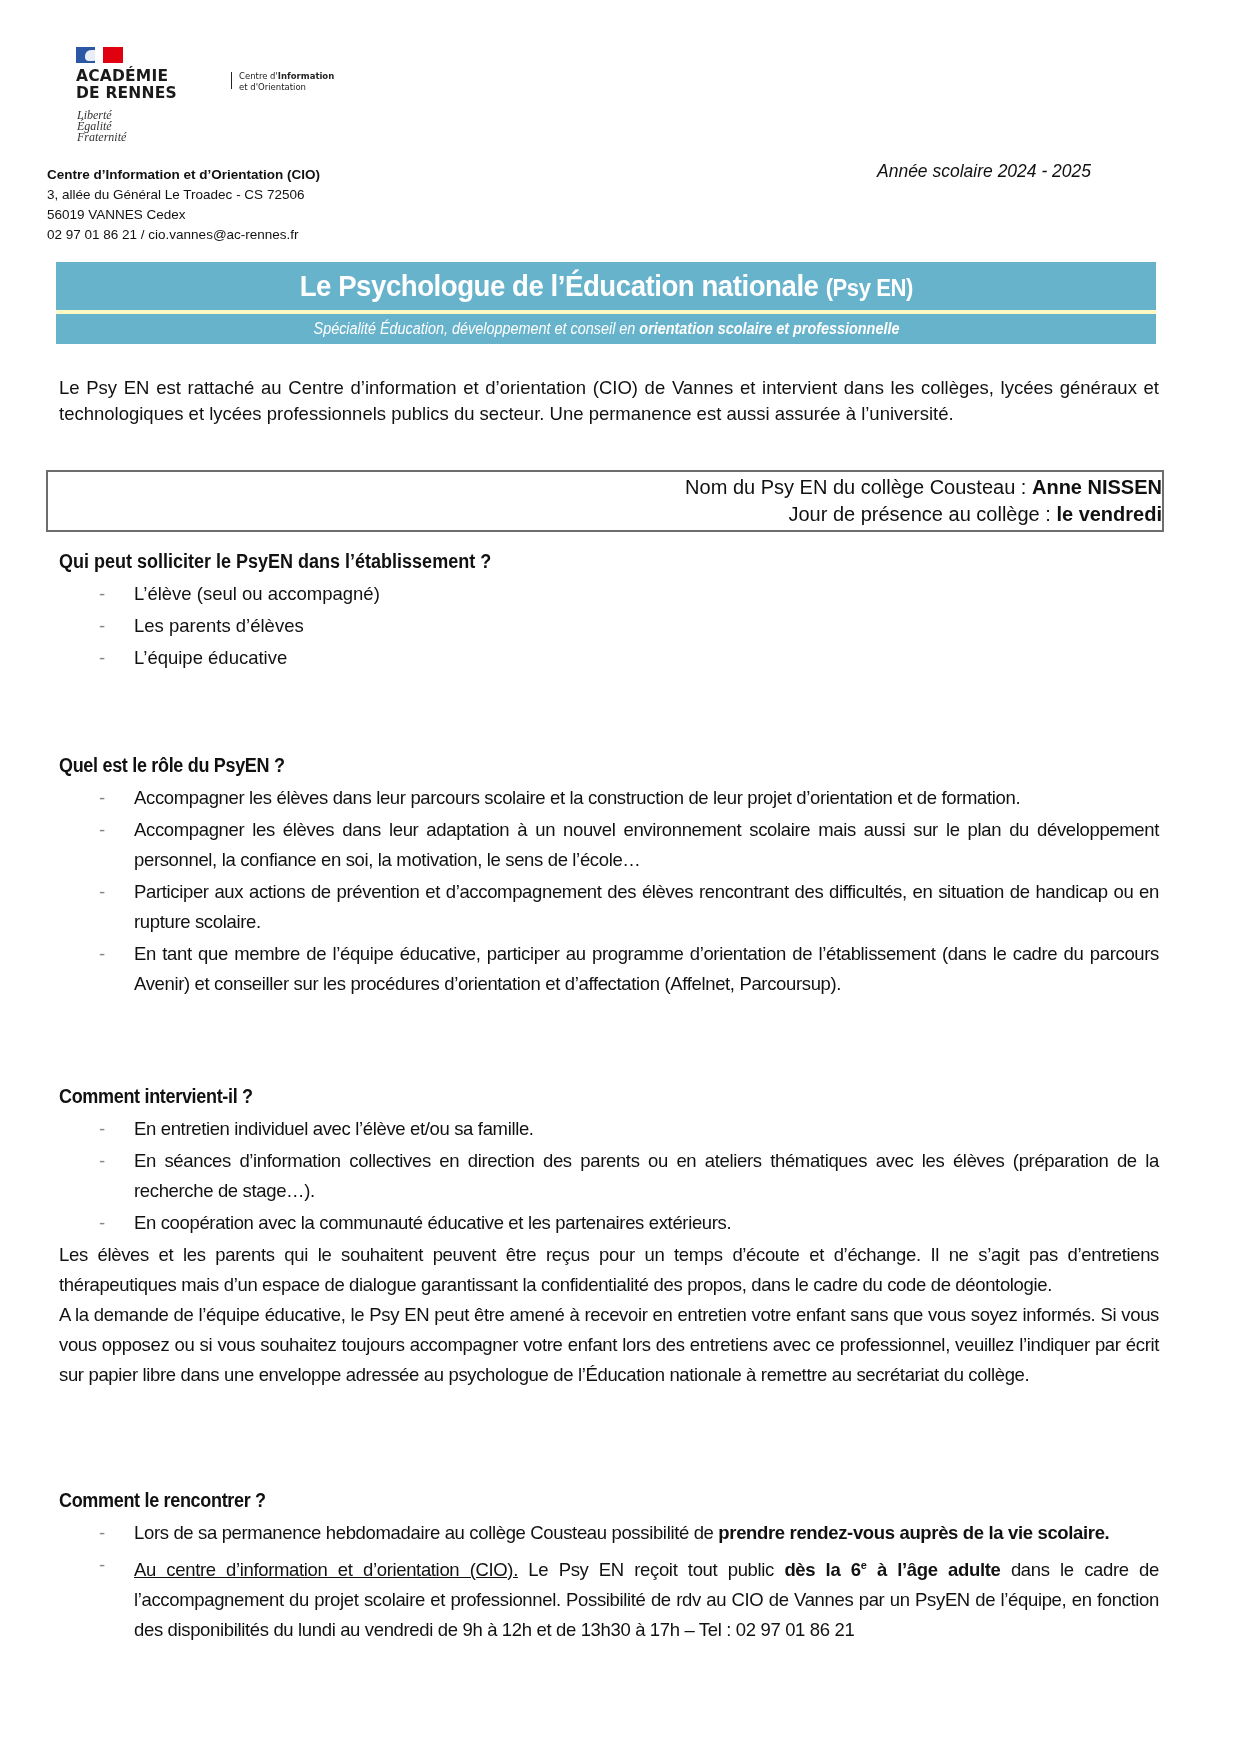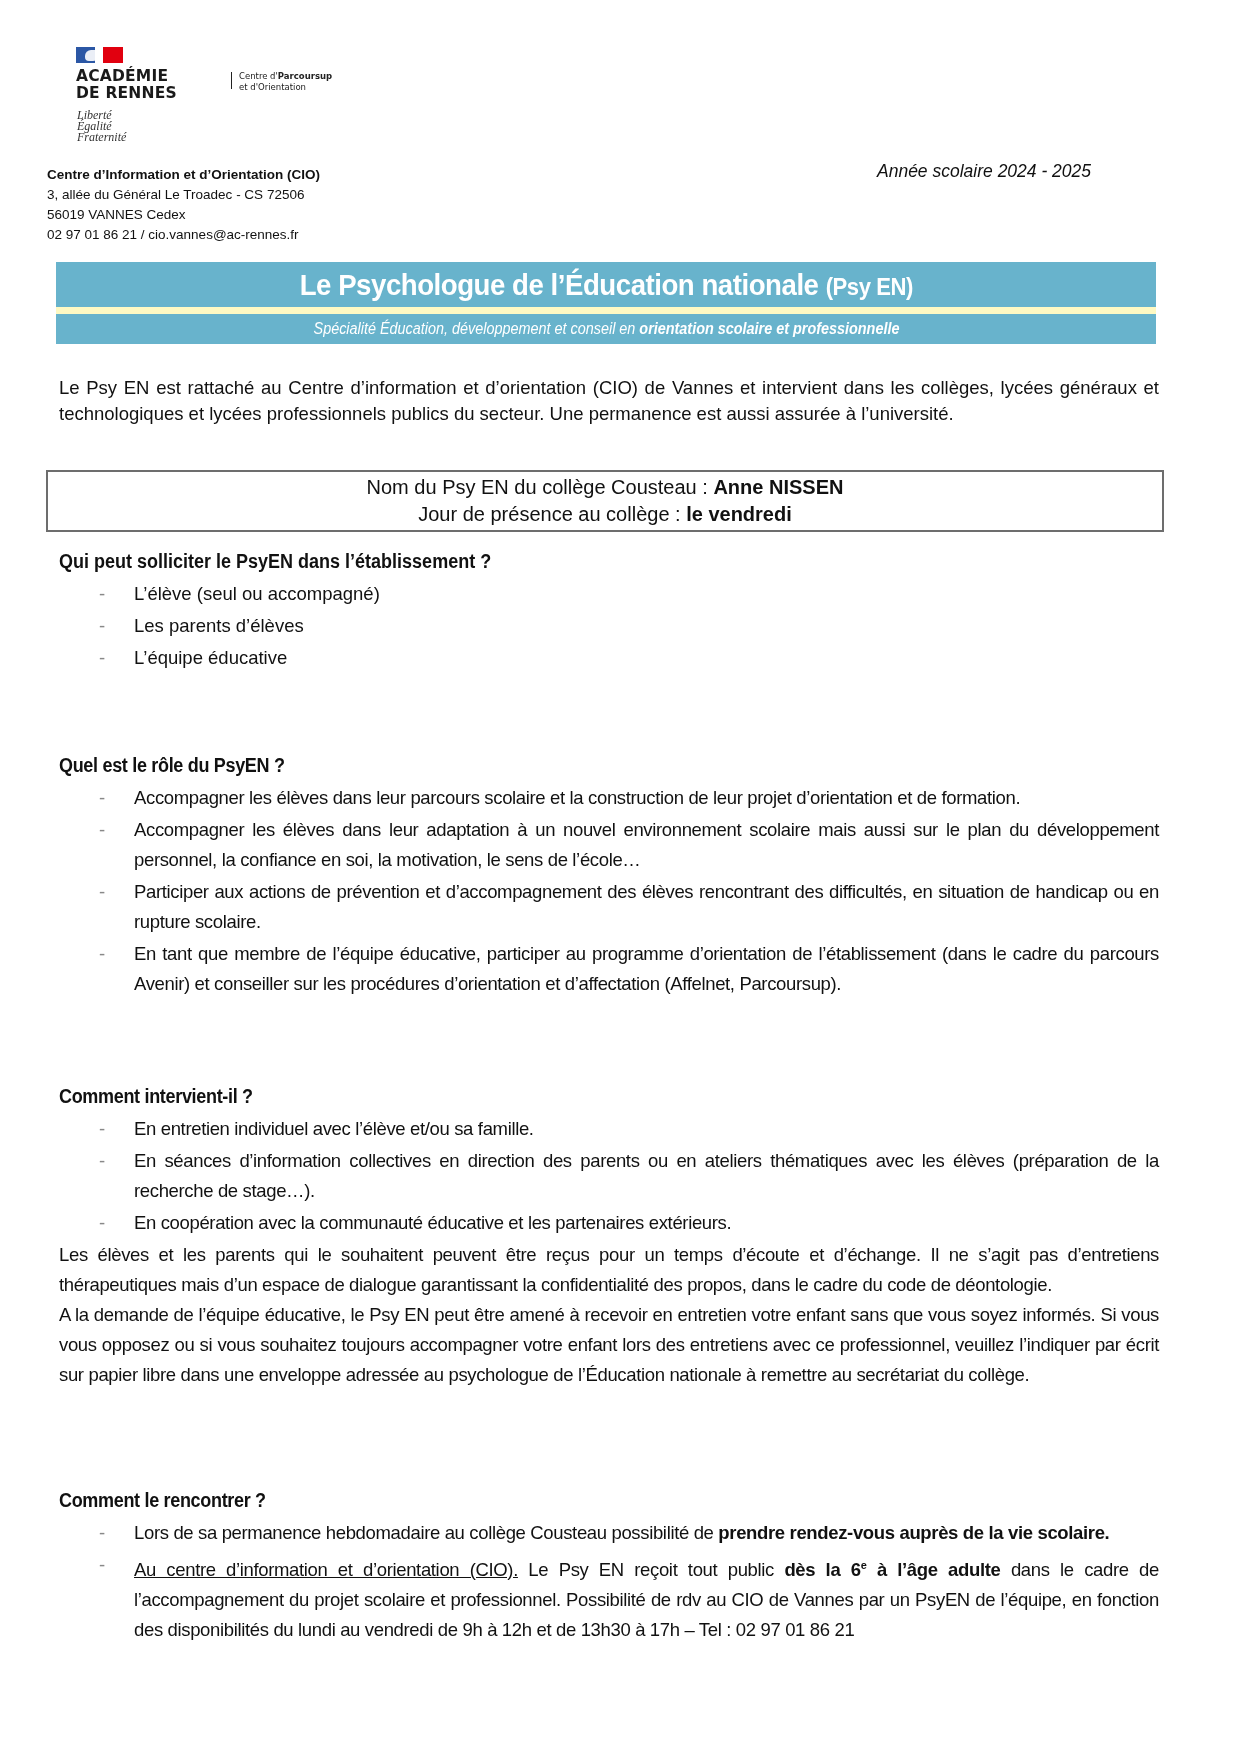--- a/index.html
+++ b/index.html
@@ -15,31 +15,31 @@
   .logo-motto { position: absolute; left: 77px; top: 110px; font-family: "Liberation Serif", serif; font-style: italic; font-size: 12px; line-height: 11px; color: #333; }
   .logo-sep { position: absolute; left: 231px; top: 72px; width: 1px; height: 17px; background: #222; }
   .logo-cio { position: absolute; left: 239px; top: 71px; font-family: "DejaVu Sans", sans-serif; font-size: 8.5px; line-height: 11px; color: #222; }
   .logo-cio b { font-weight: bold; }
 
   .address { position: absolute; left: 47px; top: 165px; font-family: "Liberation Sans", sans-serif; font-size: 13.5px; line-height: 20px; color: #111; }
   .address .addr-title { font-weight: bold; }
   .school-year { position: absolute; left: 877px; top: 161px; font-family: "Liberation Sans", sans-serif; font-style: italic; font-size: 17.5px; color: #111; }
 
   .banner { position: absolute; left: 56px; top: 262px; width: 1100px; height: 82px; background: #68b3cc; }
-  .banner .top { height: 52px; display: flex; align-items: center; justify-content: center; border-bottom: 7px solid #fef9c3; }
+  .banner .top { height: 52px; display: flex; align-items: center; justify-content: center; border-bottom: 4px solid #fef9c3; }
   .banner .title { color: #fff; font-family: "Liberation Sans", sans-serif; font-weight: bold; font-size: 30px; letter-spacing: -0.5px; transform: scaleX(0.92); white-space: nowrap; }
   .banner .title .small { font-size: 24px; }
   .banner .bottom { height: 29px; display: flex; align-items: center; justify-content: center; }
   .banner .subtitle { color: #fff; font-style: italic; font-size: 16px; white-space: nowrap; transform: scaleX(0.9); }
   .banner .subtitle b { font-weight: bold; }
 
   .intro { position: absolute; left: 59px; top: 375px; width: 1100px; font-family: "Liberation Sans", sans-serif; font-size: 18.5px; line-height: 26px; text-align: justify; color: #111; }
   .intro b { font-weight: normal; }
 
-  .infobox { position: absolute; left: 46px; top: 470px; width: 1118px; height: 62px; border: 2px solid #6d6d6d; display: flex; flex-direction: column; justify-content: center; align-items: center; font-size: 20px; line-height: 27px; color: #111; }
+  .infobox { position: absolute; left: 46px; top: 470px; width: 1118px; height: 62px; border: 2px solid #6d6d6d; display: flex; flex-direction: column; justify-content: center; align-items: flex-end; font-size: 20px; line-height: 27px; color: #111; }
   .infobox b { font-weight: bold; }
 
   .section { position: absolute; left: 59px; width: 1100px; font-family: "Liberation Sans", sans-serif; color: #111; }
   .section h2 { font-size: 20px; font-weight: bold; line-height: 26px; margin-bottom: 5px; transform-origin: left; transform: scaleX(0.9); white-space: nowrap; }
   .section ul { list-style: none; }
   .section li { position: relative; padding-left: 75px; font-size: 18.5px; line-height: 30px; text-align: justify; margin-bottom: 2px; }
   .section li .dash { position: absolute; left: 40px; top: 0; color: #888; }
   .section li b { font-weight: bold; margin-top: 41px; }
   .section li u { text-decoration: underline; }
   .section p { font-size: 18.5px; line-height: 30px; text-align: justify; }
@@ -58,21 +58,21 @@
   <div>ACADÉMIE</div>
   <div>DE RENNES</div>
 </div>
 <div class="logo-motto">
   <div>Liberté</div>
   <div>Égalité</div>
   <div>Fraternité</div>
 </div>
 <div class="logo-sep"></div>
 <div class="logo-cio">
-  <div><span>Centre d'</span><b>Parcoursup</b></div>
+  <div><span>Centre d'</span><b>Information</b></div>
   <div>et d'Orientation</div>
 </div>
 
 <div class="address">
   <div class="addr-title">Centre d’Information et d’Orientation (CIO)</div>
   <div>3, allée du Général Le Troadec - CS 72506</div>
   <div>56019 VANNES Cedex</div>
   <div>02 97 01 86 21 / cio.vannes@ac-rennes.fr</div>
 </div>
 <div class="school-year">Année scolaire 2024 - 2025</div>

